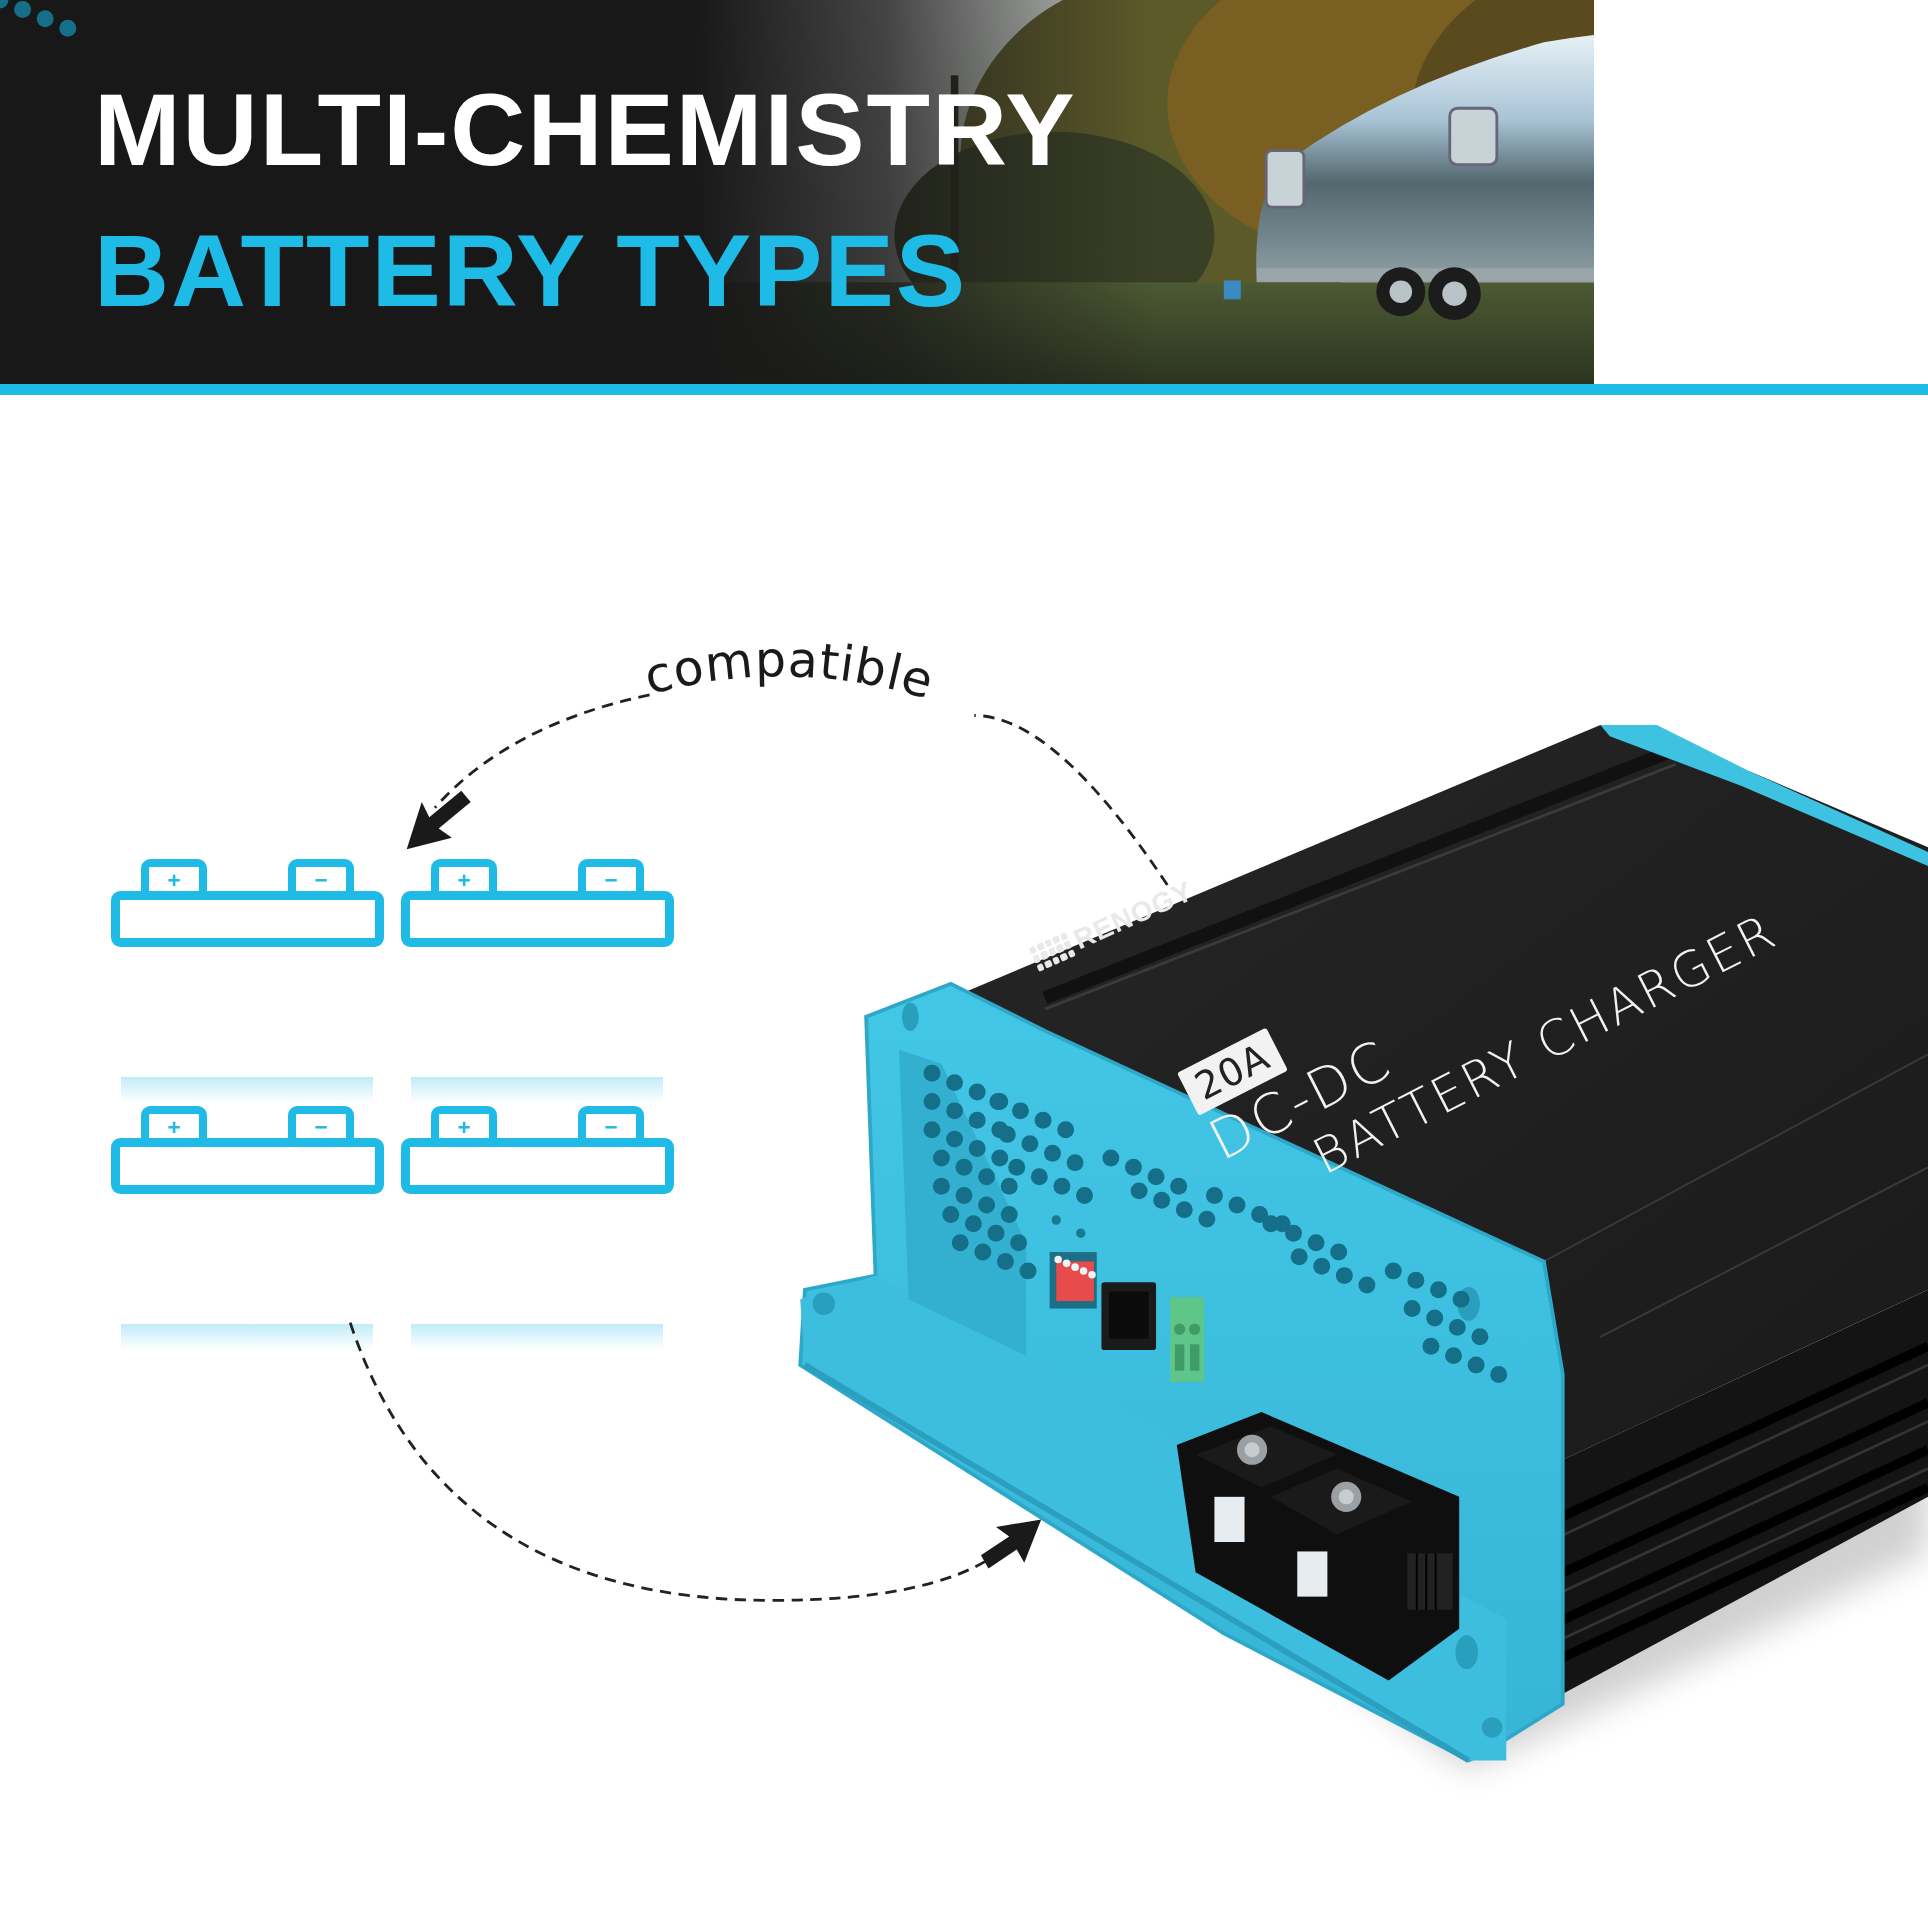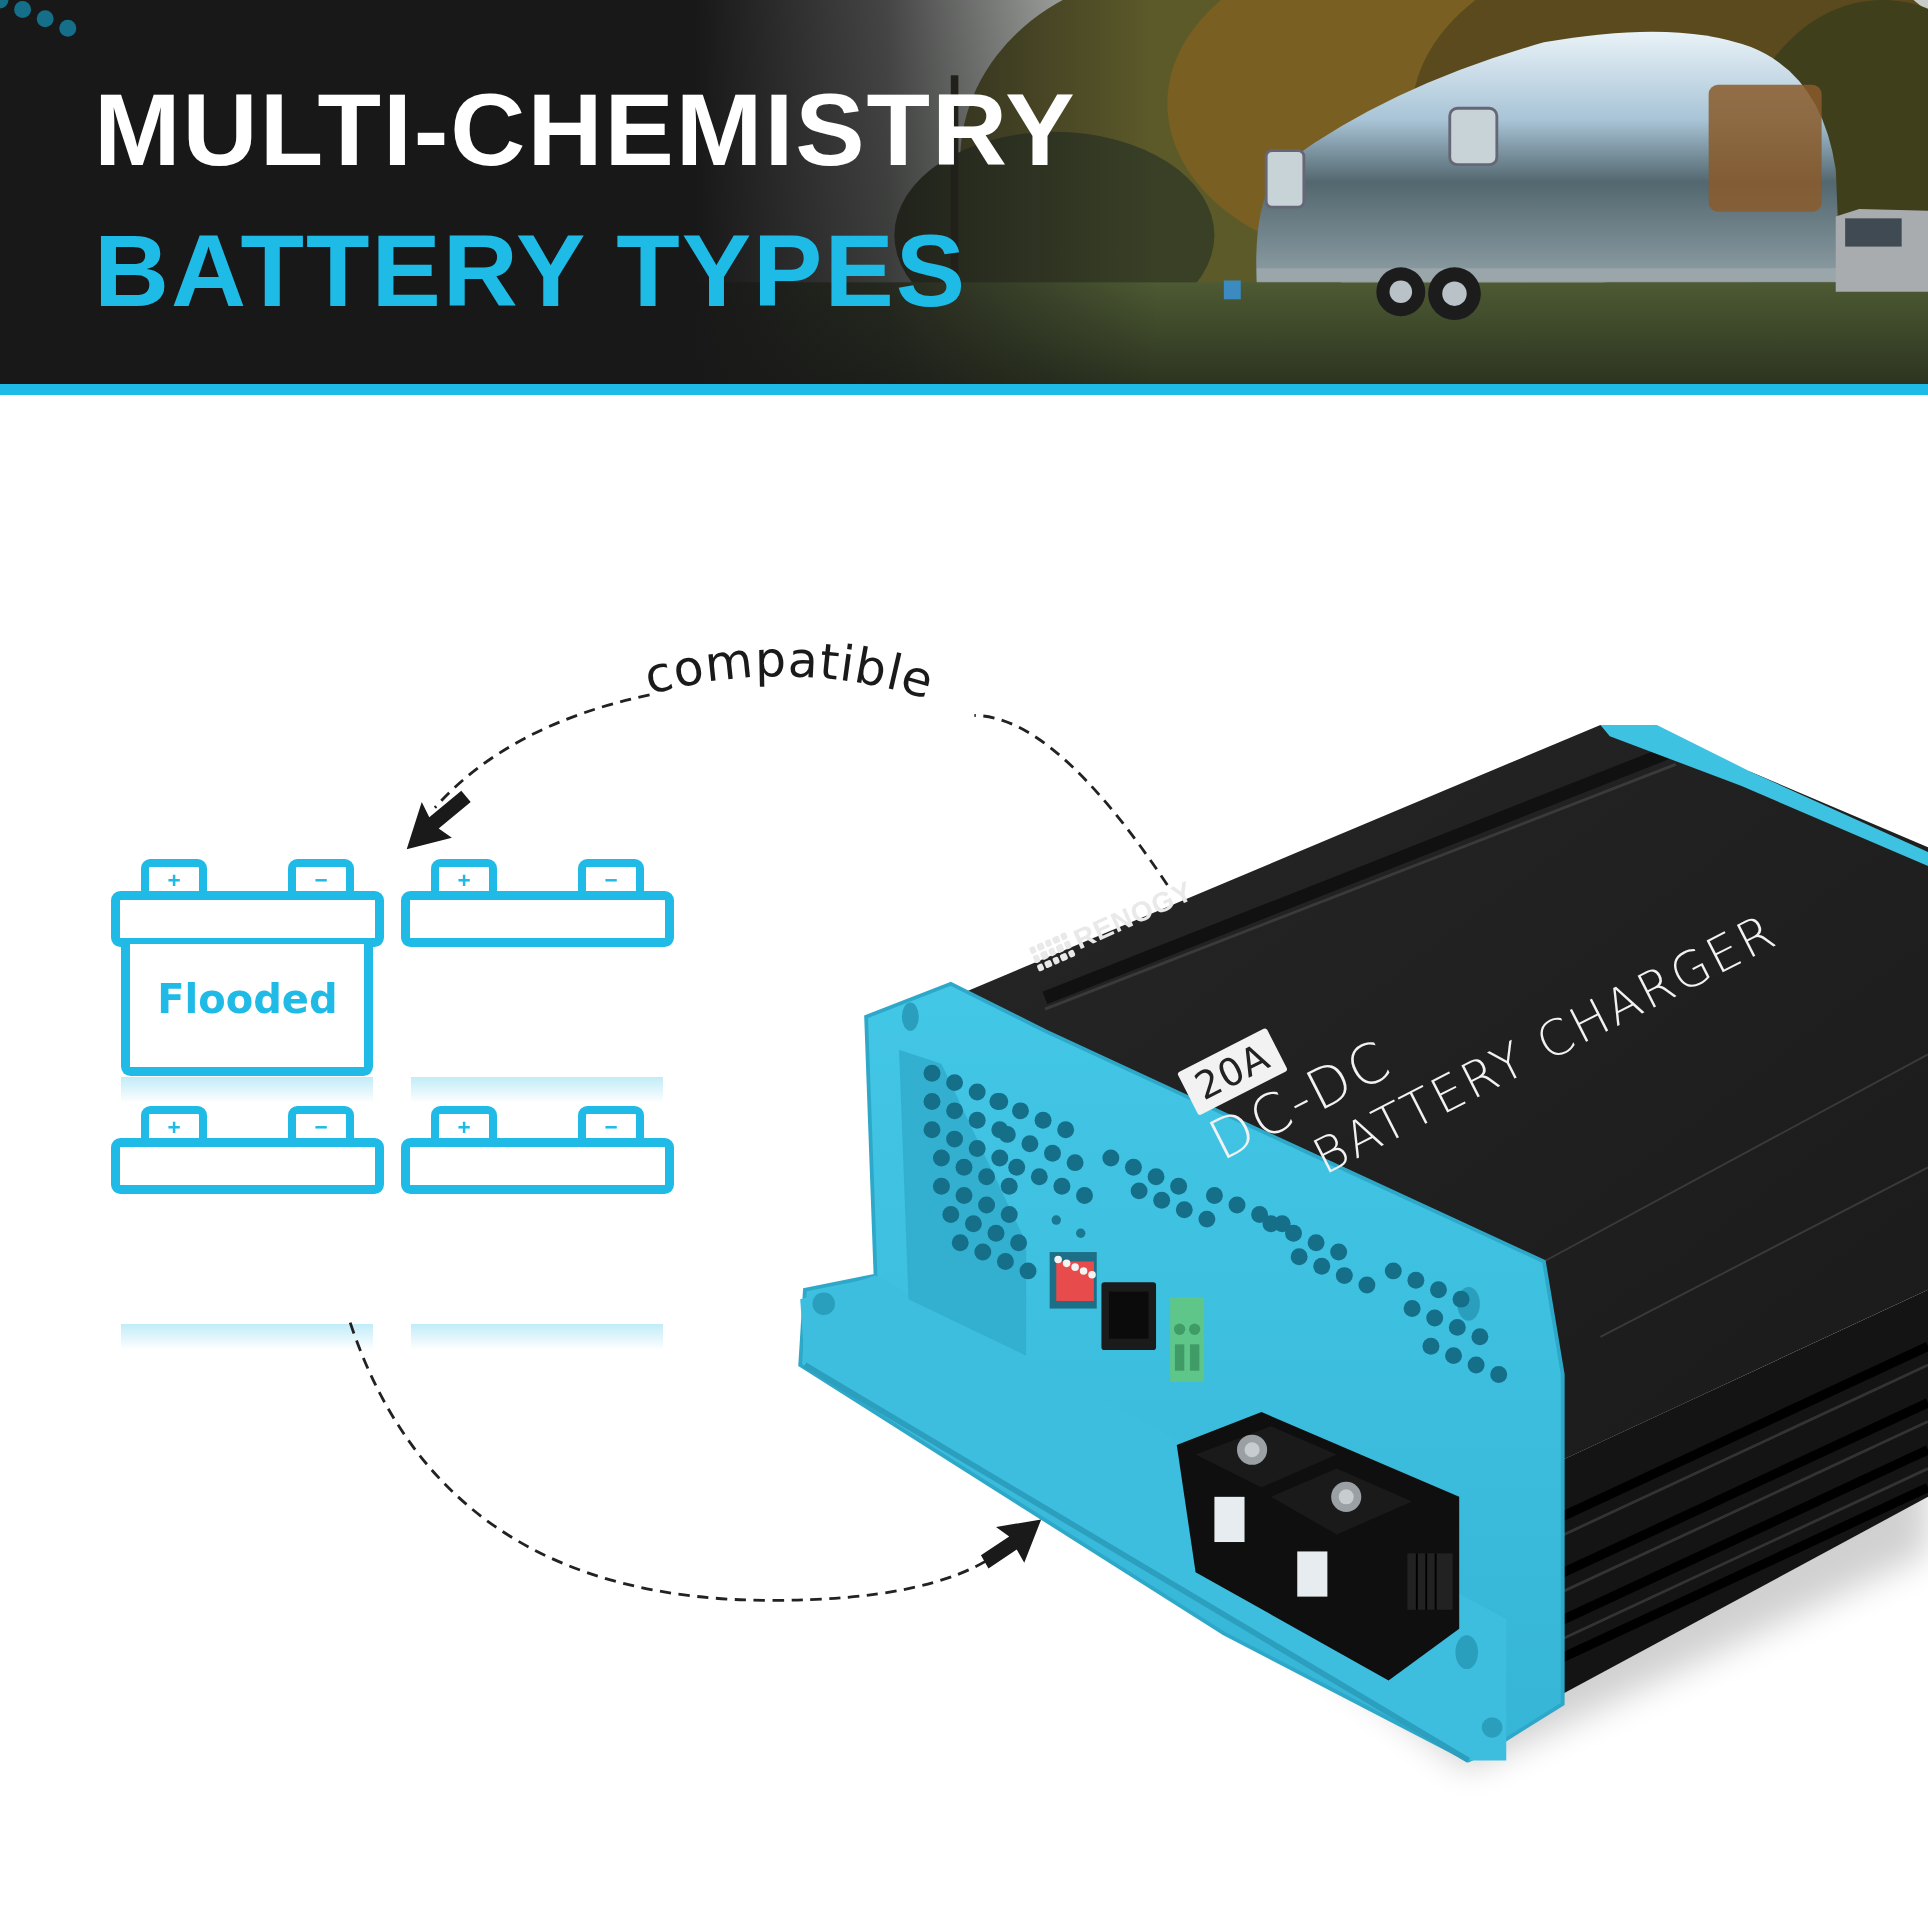--- a/index.html
+++ b/index.html
@@ -1,20 +1,20 @@
 <!DOCTYPE html>
 <html style="font-size:15px"><head>
 <meta charset="utf-8">
 <style>
   html, body { margin: 0; padding: 0; }
   body { width: 1928px; height: 1928px; background: #ffffff; position: relative; overflow: hidden;
          font-family: "Liberation Sans", sans-serif; }
 
   
-  .banner { position: absolute; left: 0; top: 0; width: 1928px; height: 384px; background: #181818; overflow: hidden; }
+  .banner { position: absolute; left: 0; top: 0; width: 1594px; height: 384px; background: #181818; overflow: hidden; }
   .banner-scene { position: absolute; left: 0; top: 0; width: 1928px; height: 384px; }
   .banner-fade { position: absolute; left: 0; top: 0; width: 1928px; height: 384px;
     background: linear-gradient(90deg, #181818 0%, #181818 36%, rgba(24,24,24,0.75) 46%, rgba(24,24,24,0.0) 60%); }
   .accent-bar { position: absolute; left: 0; top: 384px; width: 1928px; height: 11.3px; background: #1ebbe6; }
 
   .title-line { position: absolute; left: 94px; font-weight: 700; letter-spacing: 1.9px; line-height: 1;
     font-family: "Liberation Sans", sans-serif; }
   .title-1 { top: 79px; font-size: 102px; color: #ffffff; transform: scaleX(1.02); transform-origin: left; }
   .title-2 { top: 220px; font-size: 102px; color: #1ebbe6; transform: scaleX(1.02); transform-origin: left; }
 
@@ -262,23 +262,20 @@
 </div>
 
 <div class="battery b1">
   <div class="terminal pos">
       <div class="sign">+</div>
     </div>
   <div class="terminal neg">
       <div class="sign">−</div>
     </div>
   <div class="lid"></div>
-  <div class="body">
-      <span class="label">Flooded</span>
-    </div>
   <div class="reflect"></div>
 </div>
 <div class="battery b2">
   <div class="terminal pos">
       <div class="sign">+</div>
     </div>
   <div class="terminal neg">
       <div class="sign">−</div>
     </div>
   <div class="lid"></div>

